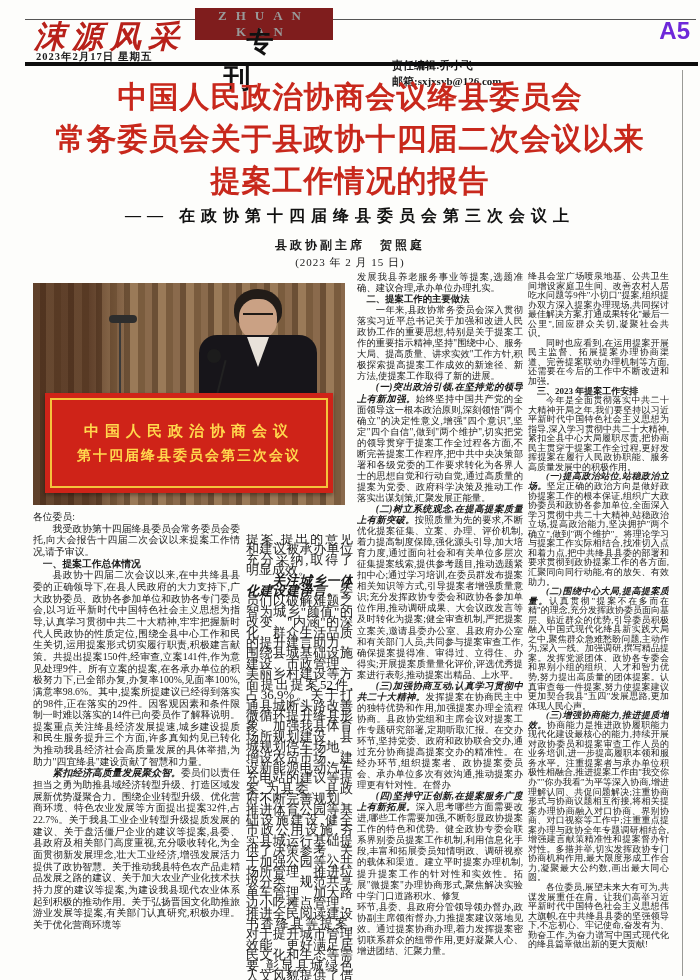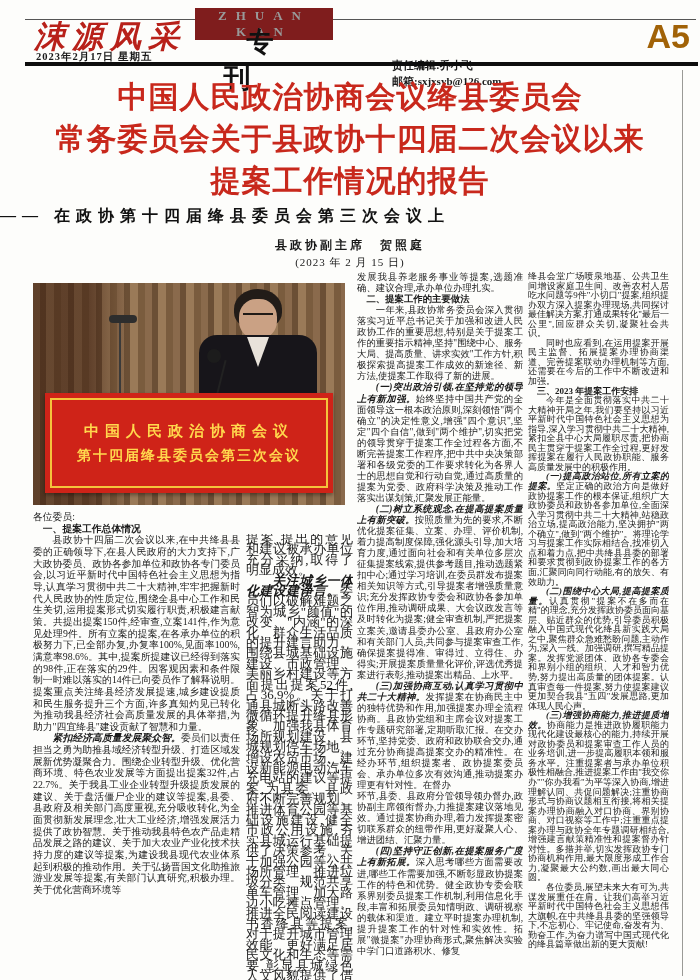--- a/index.html
+++ b/index.html
@@ -17,28 +17,28 @@
   .mast-dot.l{left:215px;} .mast-dot.r{left:298px;}
   .zhuankan{position:absolute;top:8px;left:195px;width:130px;text-align:center;
     color:#999;font-size:13px;letter-spacing:9px;font-weight:bold;background:#7f1d1d;padding:0 4px;}
   .zk-cn{position:absolute;top:24px;left:175px;width:170px;text-align:center;
     font-size:27px;font-weight:bold;letter-spacing:46px;text-indent:46px;color:#111;}
   .paper-name{position:absolute;top:16px;left:34px;color:#b8211a;
     font-size:31px;font-weight:bold;font-style:italic;letter-spacing:7px;
     font-family:"Liberation Serif",serif;}
   .paper-date{position:absolute;top:50px;left:36px;font-size:10.5px;font-weight:bold;letter-spacing:1px;}
   .mast-right{position:absolute;top:25px;left:392px;width:220px;font-size:11px;font-weight:bold;line-height:16px;margin-top:32px;}
-  .page-no{position:absolute;top:17px;right:10px;color:#a16207;font-size:34px;
+  .page-no{position:absolute;top:17px;right:10px;color:#6d28d9;font-size:24px;
     font-weight:900;font-family:"Liberation Sans",sans-serif;margin-left:28px;}
   .mast-bar{position:absolute;top:62px;left:25px;right:2px;height:4px;background:#0d0d0d;}
   
   .headline{position:absolute;top:76px;left:30px;right:30px;text-align:center;
     color:#c8281c;font-family:"Liberation Sans","DejaVu Sans",sans-serif;
     font-weight:900;font-size:30px;line-height:42px;letter-spacing:1px;}
-  .subtitle{position:absolute;top:206px;left:0;right:0;text-align:left;
+  .subtitle{position:absolute;top:206px;left:0;right:0;text-align:center;
     font-size:16px;font-weight:bold;letter-spacing:6px;color:#111;}
   .byline{position:absolute;top:237px;left:0;right:0;text-align:center;
     font-size:12px;font-weight:bold;letter-spacing:3px;}
   .dateline{position:absolute;top:255px;left:0;right:0;text-align:center;font-size:11px;letter-spacing:1px;}
   
   .photo{position:absolute;left:33px;top:283px;width:312px;height:222px;overflow:hidden;
     background:
       linear-gradient(90deg, rgba(60,30,15,.55) 0 18%, rgba(0,0,0,0) 30%),
       repeating-linear-gradient(90deg,#8a6a4c 0 7px,#6b4f35 7px 13px,#9a7a58 13px 21px,#7a5c3e 21px 28px);}
   .mic-stand{position:absolute;left:86px;top:38px;width:2px;height:170px;background:#3a3a3a;}
@@ -117,44 +117,45 @@
     <div class="banner">
       <div class="banner-inner">
         <div class="banner-l1">中国人民政治协商会议</div>
         <div class="banner-l2">第十四届绛县委员会第三次会议</div>
       </div>
     </div>
   </div>
 
   <div id="col1" class="col">
       <div class="p sal">各位委员:</div>
+      <div class="p para">我受政协第十四届绛县委员会常务委员会委托,向大会报告十四届二次会议以来提案工作情况,请予审议。</div>
       <div class="p h">一、提案工作总体情况</div>
       <div class="p para">县政协十四届二次会议以来,在中共绛县县委的正确领导下,在县人民政府的大力支持下,广大政协委员、政协各参加单位和政协各专门委员会,以习近平新时代中国特色社会主义思想为指导,认真学习贯彻中共二十大精神,牢牢把握新时代人民政协的性质定位,围绕全县中心工作和民生关切,运用提案形式切实履行职责,积极建言献策。共提出提案150件,经审查,立案141件,作为意见处理9件。所有立案的提案,在各承办单位的积极努力下,已全部办复,办复率100%,见面率100%,满意率98.6%。其中,提案所提建议已经得到落实的98件,正在落实的29件。因客观因素和条件限制一时难以落实的14件已向委员作了解释说明。提案重点关注绛县经济发展提速,城乡建设提质和民生服务提升三个方面,许多真知灼见已转化为推动我县经济社会高质量发展的具体举措,为助力"四宜绛县"建设贡献了智慧和力量。</div>
       <div class="p para"><span class="lead">紧扣经济高质量发展聚众智。</span>委员们以责任担当之勇为助推县域经济转型升级、打造区域发展新优势凝聚合力。围绕企业转型升级、优化营商环境、特色农业发展等方面提出提案32件,占22.7%。关于我县工业企业转型升级提质发展的建议、关于盘活僵尸企业的建议等提案,县委、县政府及相关部门高度重视,充分吸收转化,为全面贯彻新发展理念,壮大工业经济,增强发展活力提供了政协智慧。关于推动我县特色农产品走精品发展之路的建议、关于加大农业产业化技术扶持力度的建议等提案,为建设我县现代农业体系起到积极的推动作用。关于弘扬晋国文化助推旅游业发展等提案,有关部门认真研究,积极办理。关于优化营商环境等</div>
     </div>
   <div id="col2" class="col">
       <div class="p frag">提案,提出的意见和建议被承办单位充分采纳,取得了明显成效。</div>
       <div class="p para"><span class="lead">关注城乡一体化建设建诤言。</span>委员们以破解难题之智为城乡"颜值"的改变、"内涵"的深化、群众生活品质的提升建言助力。围绕县城基础设施建设、市政管理、美丽乡村建设等方面提出提案52件,占36.9%。关于打通县城断头路改善微循环提升绛县形象、加强我县体育场所规划建设、县城规划停车场地、增设农贸市场、建设新能源电动汽车充电站的建议等提案,为县委、县政府不断完善规划、推进体育公园等基础设施建设,健全市政公用设施,夯实县城运行基础提供了决策参考。关于加强公园等公共场所管理、推进垃圾分类、规范共享单车管理、加大路边小吃摊点管理、推进全民阅读建设书香绛县等提案,对于提升城市管理效能、更好满足居民文化和生态等需要,彰显县城绿色人文风貌提供了借鉴。关于改善农村人居环境、加快农村污水处理等提案,对村容村貌改观,助力建设宜居宜业和美乡村发挥了积极作用。</div>
       <div class="p para"><span class="lead">情系民生福祉提升献良策。</span>委员们以赤诚为民之心,为更好地满足老百姓多层次需求、不断增强人民群众的获得感、幸福感、安全感献计出力。围绕基层社会治理、义务教育均衡发展、加强医疗卫生体系建设、养老服务等方面提出提案57件,占40.4%。关于加大村"两委"班子法律知识培训的建议、关于培养高素质青年农民的建议、加强农村专业合作社规范运营、关于解决县城学校周边上下学时段交通拥堵的建议、加强公交车运行管理、理顺县城各小区用电缆道等提案,引起相关部门高度重视。委员们的务实对策和科学建议被充分吸纳,助力基层社会治理更加完善。关于健全疫情防控机制、完善各类应急预案等建议,为抗击疫情发挥了积极作用。关于提高中小学课后服务吸引力、提升教学质量、改善中小学学生视力、加强医疗卫生人才引进、</div>
     </div>
   <div id="col3" class="col">
       <div class="p frag">发展我县养老服务事业等提案,选题准确、建议合理,承办单位办理扎实。</div>
       <div class="p h">二、提案工作的主要做法</div>
       <div class="p para">一年来,县政协常务委员会深入贯彻落实习近平总书记关于加强和改进人民政协工作的重要思想,特别是关于提案工作的重要指示精神,坚持"围绕中心、服务大局、提高质量、讲求实效"工作方针,积极探索提高提案工作成效的新途径、新方法,使提案工作取得了新的进展。</div>
       <div class="p para"><span class="lead">(一)突出政治引领,在坚持党的领导上有新加强。</span>始终坚持中国共产党的全面领导这一根本政治原则,深刻领悟"两个确立"的决定性意义,增强"四个意识",坚定"四个自信",做到"两个维护",切实把党的领导贯穿于提案工作全过程各方面,不断完善提案工作程序,把中共中央决策部署和各级党委的工作要求转化为各界人士的思想自觉和行动自觉,通过高质量的提案为党委、政府科学决策及推动工作落实出谋划策,汇聚发展正能量。</div>
       <div class="p para"><span class="lead">(二)树立系统观念,在提高提案质量上有新突破。</span>按照质量为先的要求,不断优化提案征集、立案、办理、评价机制,着力提高制度保障,强化源头引导,加大培育力度,通过面向社会和有关单位多层次征集提案线索,提供参考题目,推动选题紧扣中心;通过学习培训,在委员群发布提案相关知识等方式,引导提案者增强质量意识;充分发挥政协专委会和政协各参加单位作用,推动调研成果、大会议政发言等及时转化为提案;健全审查机制,严把提案立案关,邀请县委办公室、县政府办公室和有关部门人员,共同参与提案审查工作,确保提案提得准、审得过、立得住、办得实;开展提案质量量化评价,评选优秀提案进行表彰,推动提案出精品、上水平。</div>
       <div class="p para"><span class="lead">(三)加强协商互动,认真学习贯彻中共二十大精神。</span>发挥提案在协商民主中的独特优势和作用,加强提案办理全流程协商。县政协党组和主席会议对提案工作专题研究部署,定期听取汇报。在交办环节,坚持党委、政府和政协联合交办,通过充分协商提高提案交办的精准性。在经办环节,组织提案者、政协提案委员会、承办单位多次有效沟通,推动提案办理更有针对性。在督办</div>
+      <div class="p para"><span class="lead">(四)坚持守正创新,在提案服务广度上有新拓展。</span>深入思考哪些方面需要改进,哪些工作需要加强,不断彰显政协提案工作的特色和优势。健全政协专委会联系界别委员提案工作机制,利用信息化手段,丰富和拓展委员知情明政、调研视察的载体和渠道。建立平时提案办理机制,提升提案工作的针对性和实效性。拓展"微提案"办理协商形式,聚焦解决实验中学门口道路积水、修复</div>
       <div class="p frag">环节,县委、县政府分管领导领办督办,政协副主席领衔督办,力推提案建议落地见效。通过提案协商办理,着力发挥提案密切联系群众的纽带作用,更好凝聚人心、增进团结、汇聚力量。</div>
-      <div class="p para"><span class="lead">(四)坚持守正创新,在提案服务广度上有新拓展。</span>深入思考哪些方面需要改进,哪些工作需要加强,不断彰显政协提案工作的特色和优势。健全政协专委会联系界别委员提案工作机制,利用信息化手段,丰富和拓展委员知情明政、调研视察的载体和渠道。建立平时提案办理机制,提升提案工作的针对性和实效性。拓展"微提案"办理协商形式,聚焦解决实验中学门口道路积水、修复</div>
     </div>
   <div id="col4" class="col">
       <div class="p frag">绛县会堂广场喷泉地基、公共卫生间增设家庭卫生间、改善农村人居吃水问题等9件"小切口"提案,组织提办双方深入提案办理现场,共同探讨最佳解决方案,打通成果转化"最后一公里",回应群众关切,凝聚社会共识。</div>
       <div class="p para">同时也应看到,在运用提案开展民主监督、拓展提案办理协商渠道、完善提案联动办理机制等方面,还需要在今后的工作中不断改进和加强。</div>
       <div class="p h">三、2023 年提案工作安排</div>
       <div class="p para">今年是全面贯彻落实中共二十大精神开局之年,我们要坚持以习近平新时代中国特色社会主义思想为指导,深入学习贯彻中共二十大精神,紧扣全县中心大局履职尽责,把协商民主贯穿于提案工作全过程,更好发挥提案在履行人民政协职能、服务高质量发展中的积极作用。</div>
-      <div class="p para"><span class="lead">(一)提高政治站位,所有立案的提案。</span>坚定正确的政治方向是做好政协提案工作的根本保证,组织广大政协委员和政协各参加单位,全面深入学习贯彻中共二十大精神,站稳政治立场,提高政治能力,坚决拥护"两个确立",做到"两个维护"。将理论学习与提案工作实际相结合,找准切入点和着力点,把中共绛县县委的部署和要求贯彻到政协提案工作的各方面,汇聚同向同行动能,有的放矢、有效助力。</div>
+      <div class="p para"><span class="lead">(一)提高政治站位,站稳政治立场。</span>坚定正确的政治方向是做好政协提案工作的根本保证,组织广大政协委员和政协各参加单位,全面深入学习贯彻中共二十大精神,站稳政治立场,提高政治能力,坚决拥护"两个确立",做到"两个维护"。将理论学习与提案工作实际相结合,找准切入点和着力点,把中共绛县县委的部署和要求贯彻到政协提案工作的各方面,汇聚同向同行动能,有的放矢、有效助力。</div>
       <div class="p para"><span class="lead">(二)围绕中心大局,提高提案质量。</span>认真贯彻"提案不在多而在精"的理念,充分发挥政协委员面向基层、贴近群众的优势,引导委员积极融入中国式现代化绛县新实践大局之中,聚焦群众急难愁盼问题,主动作为,深入一线、加强调研,撰写精品提案。发挥党派团体、政协各专委会和界别小组的组织、人才和智力优势,努力提出高质量的团体提案。认真审查每一件提案,努力使提案建议更加契合我县"五四"发展思路,更加体现人民心声。</div>
       <div class="p para"><span class="lead">(三)增强协商能力,推进提质增效。</span>协商能力是推进政协履职能力现代化建设最核心的能力,持续开展对政协委员和提案审查工作人员的业务培训,进一步提高履职本领和服务水平。注重提案者与承办单位积极性相融合,推进提案工作由"我交你办""你办我看"为平等深入协商,增进理解认同、共促问题解决;注重协商形式与协商议题相互衔接,将相关提案办理协商融入对口协商、界别协商、对口视察等工作中;注重重点提案办理与政协全年专题调研相结合,增强建言献策精准性和提案督办针对性。多措并举,切实发挥政协专门协商机构作用,最大限度形成工作合力,凝聚最大公约数,画出最大同心圆。</div>
       <div class="p para">各位委员,展望未来大有可为,共谋发展重任在肩。让我们高举习近平新时代中国特色社会主义思想伟大旗帜,在中共绛县县委的坚强领导下,不忘初心、牢记使命,奋发有为、勤奋工作,为奋力谱写中国式现代化的绛县篇章做出新的更大贡献!</div>
     </div>
 
   <div class="edge-rule"></div>
 </div>
 
 </body></html>

